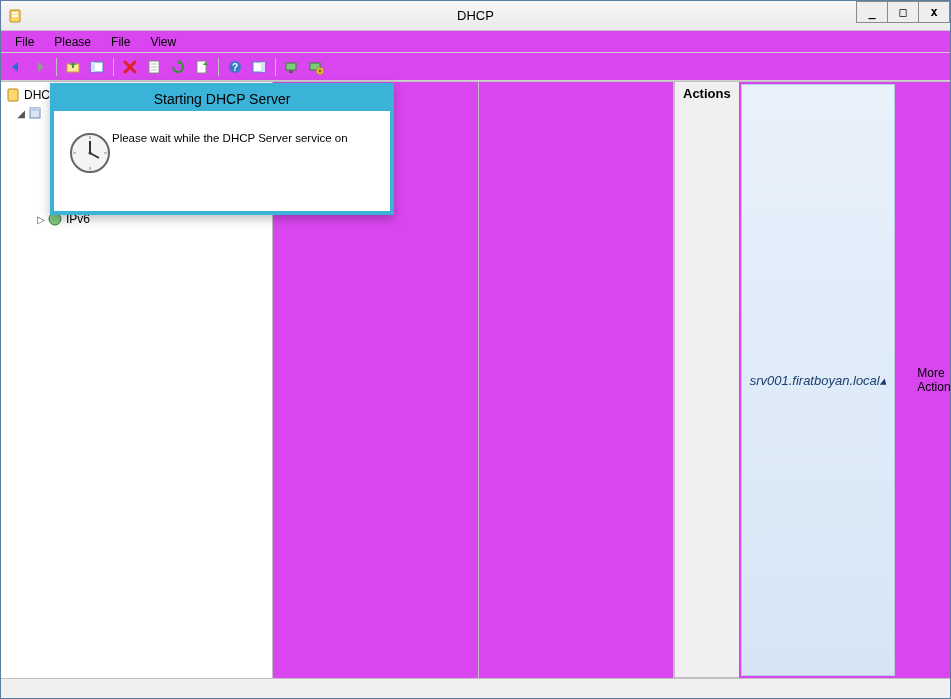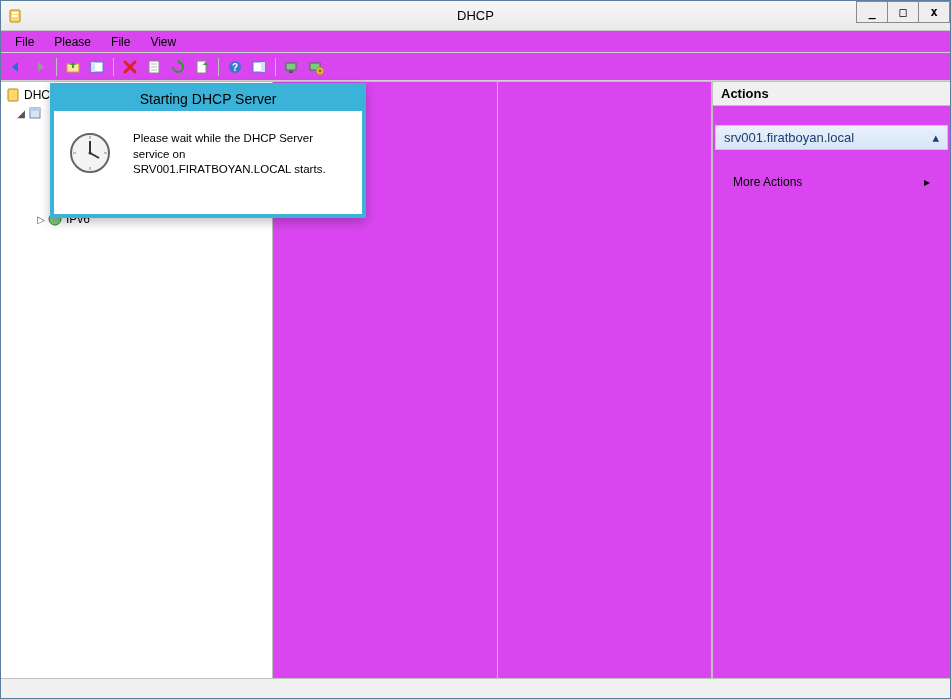--- a/index.html
+++ b/index.html
@@ -12,31 +12,31 @@
   .win-btn { width: 32px; height: 22px; border: 1px solid #8a8a8a; background: #eee; display: flex; align-items: center; justify-content: center; font-family: monospace; font-weight: bold; cursor: default; margin-left: -1px;}
   .menubar { height: 22px; display: flex; align-items: center; padding: 0 4px; border-bottom: 1px solid #d0d0d0; }
   .menu-item { padding: 2px 10px; cursor: default; }
   .toolbar { height: 28px; display: flex; align-items: center; padding: 0 4px; border-bottom: 1px solid #d0d0d0; gap: 2px; }
   .tool-btn { width: 22px; height: 22px; display: flex; align-items: center; justify-content: center; cursor: default; border: 1px solid transparent; }
   .tool-sep { width: 1px; height: 18px; background: #c0c0c0; margin: 0 3px; }
   .body { flex: 1; display: flex; border-top: 1px solid #c0c0c0; min-height: 0; }
   .tree-pane { width: 272px; border-right: 1px solid #c0c0c0; padding: 4px 2px; overflow: hidden; background: #fff; }
   .center-pane { flex: 1; display: flex; }
   .center-col { flex: 1; border-right: 1px solid #c0c0c0; }
-  .actions-pane { width: 238px; border-left: 1px solid #c0c0c0; display: flex; flex-direction: column; gap: 17px; }
+  .actions-pane { width: 276px; border-left: 1px solid #c0c0c0; display: flex; flex-direction: row; }
   .actions-header { background: #f0f0f0; border-bottom: 1px solid #c0c0c0; padding: 4px 8px; font-weight: bold; font-size: 13px; }
-  .actions-sub { background: linear-gradient(#e9f1fb,#d6e5f5); border: 1px solid #b9cde2; margin: 2px; padding: 4px 8px; display: flex; justify-content: space-between; align-items: center; font-size: 13px; color: #1a3e6e; }
+  .actions-sub { background: linear-gradient(#e9f1fb,#d6e5f5); border: 1px solid #b9cde2; margin: 2px; padding: 4px 8px; display: flex; justify-content: space-between; align-items: center; font-size: 13px; color: #1a3e6e; font-style: italic; }
   .actions-row { padding: 6px 20px; display: flex; align-items: center; justify-content: space-between; cursor: default; }
   .statusbar { height: 20px; border-top: 1px solid #c0c0c0; background: #f0f0f0; }
   .tree-row { display: flex; align-items: center; height: 18px; padding-left: 2px; white-space: nowrap; }
   .tree-toggle { width: 12px; text-align: center; font-size: 10px; color: #555; cursor: default;}
   .tree-icon { width: 16px; height: 16px; display: inline-flex; align-items:center; justify-content:center; margin-right: 3px;}
-  .dialog { position: absolute; left: 49px; top: 82px; width: 316px; background: #fff; border: 4px solid #3bb3d9; box-shadow: 0 4px 10px rgba(0,0,0,.25); z-index: 10; }
+  .dialog { position: absolute; left: 49px; top: 82px; width: 344px; background: #fff; border: 4px solid #3bb3d9; box-shadow: 0 4px 10px rgba(0,0,0,.25); z-index: 10; }
   .dialog-title { background: #3bb3d9; color: #000; text-align: center; padding: 4px 0; font-size: 14px; }
-  .dialog-body { display: flex; padding: 20px 14px 36px 14px; gap: 21px; align-items: flex-start;}
+  .dialog-body { display: flex; padding: 20px 14px 36px 14px; gap: 0; align-items: flex-start;}
   .dialog-text { font-size: 11.5px; line-height: 1.35; }
   .clock-icon { width: 44px; height: 44px; flex-shrink: 0;}
   svg { display: block; }
 </style>
 </head>
 <body>
 
 <div class="window">
 
   <div class="titlebar">
@@ -207,18 +207,17 @@
           <g stroke="#888" stroke-width="1">
             <line x1="22" y1="5" x2="22" y2="8"></line>
               <line x1="22" y1="36" x2="22" y2="39"></line>
             <line x1="5" y1="22" x2="8" y2="22"></line>
               <line x1="36" y1="22" x2="39" y2="22"></line>
           </g>
         </svg>
       </span>
       <div class="dialog-text">
         <div>Please wait while the DHCP Server service on</div>
-        <div>SRV001.FIRATBOYAN.LOCAL starts.</div>
       </div>
     </div>
   </div>
 
 </div>
 
 </body></html>

